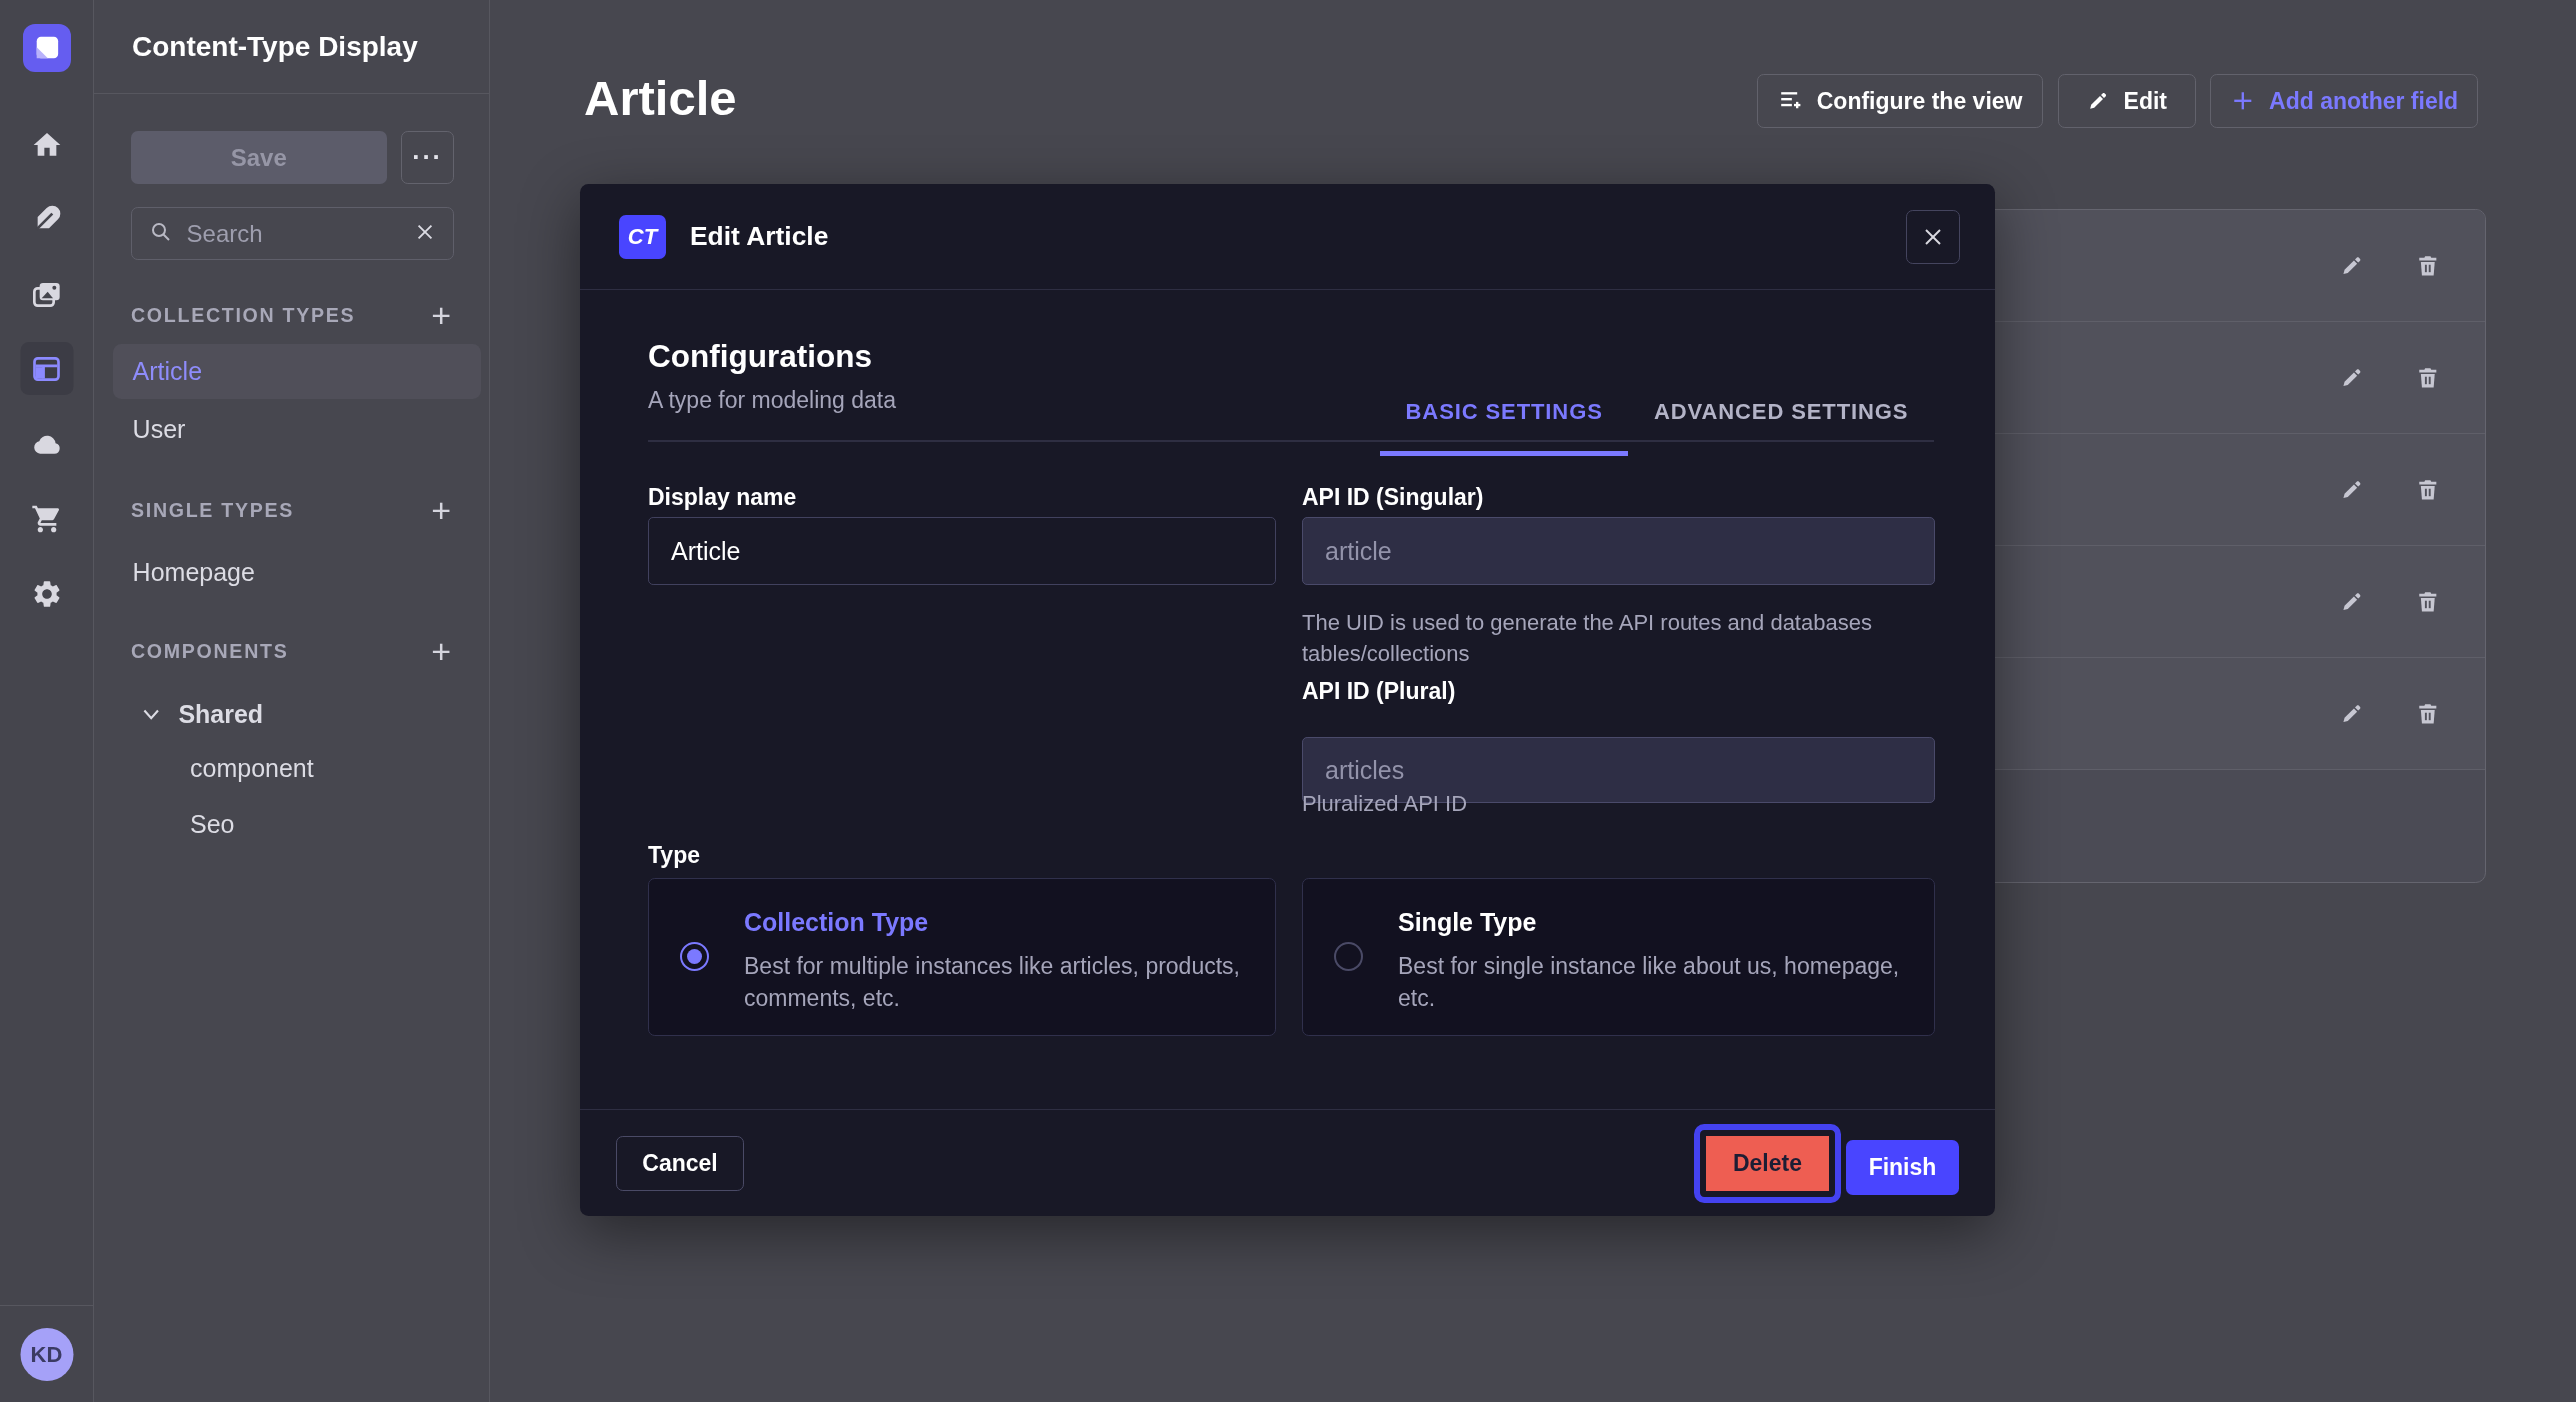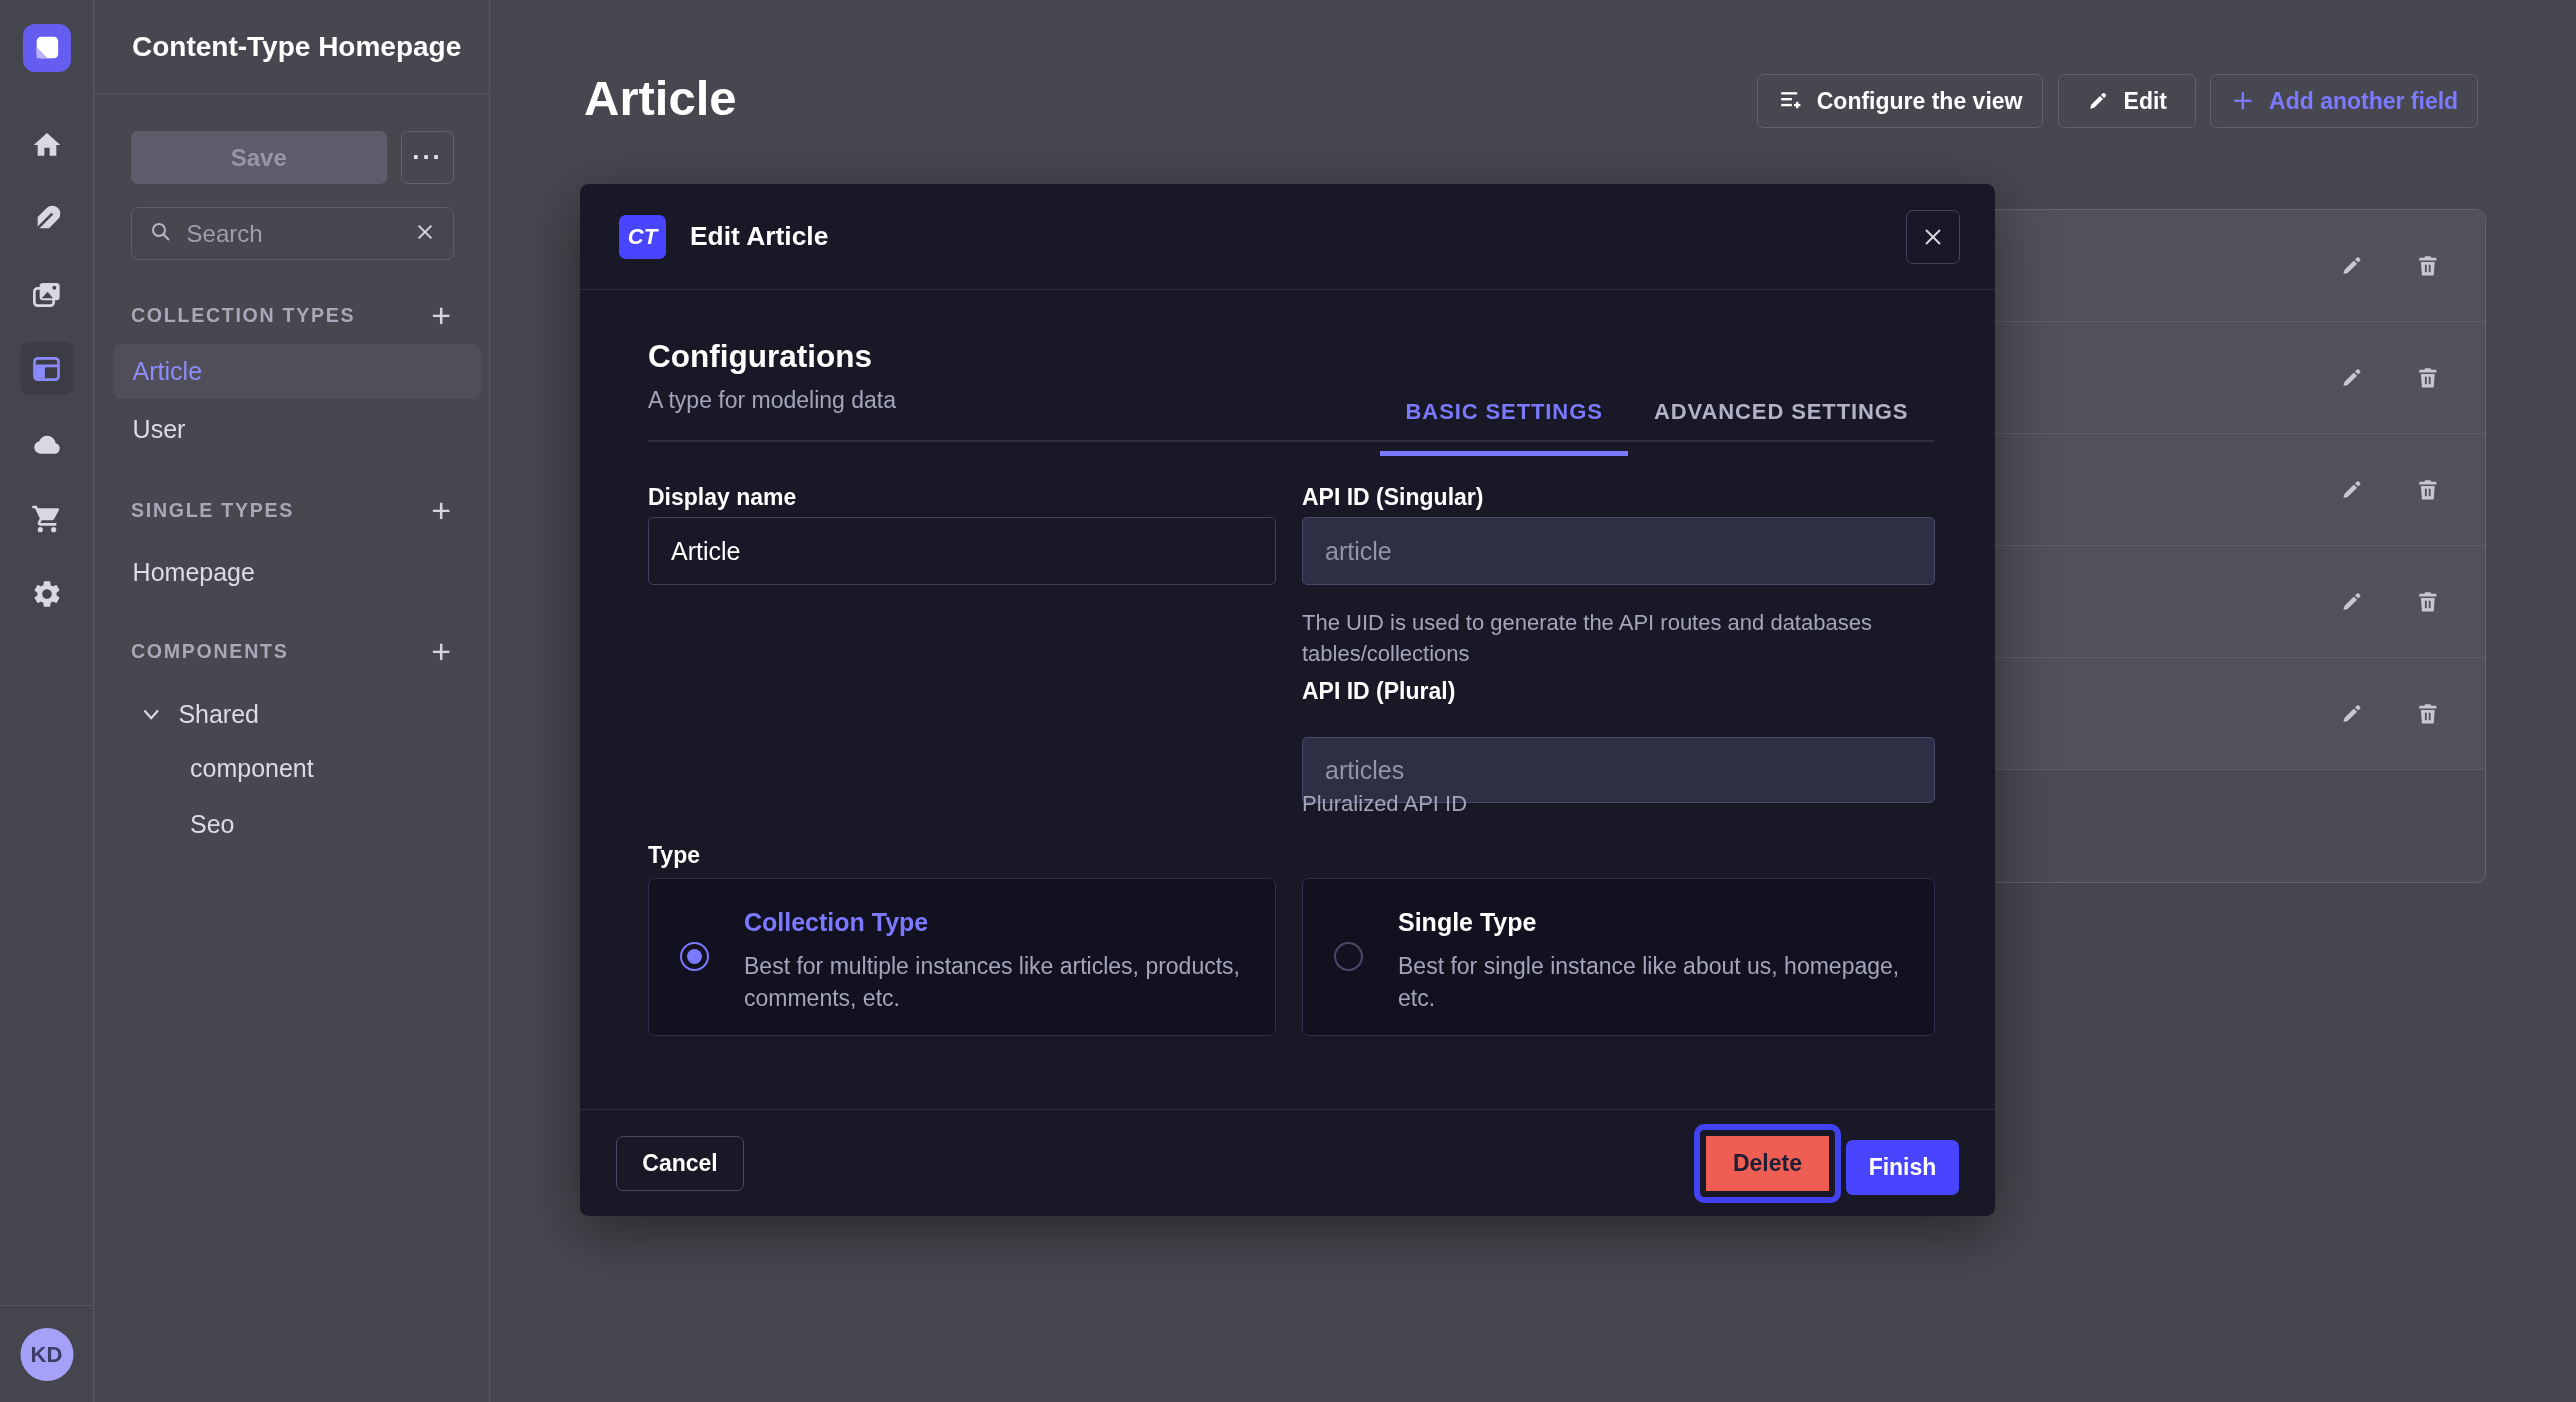--- a/index.html
+++ b/index.html
@@ -29,21 +29,21 @@
   .search-box { position:absolute; left:37px; right:35px; top:207px; height:53px; border:0.9px solid #5f5f6a; border-radius:6.8px; display:flex; align-items:center; padding:0 17px; gap:13.6px; }
   .search-box input { flex:1; background:transparent; border:none; outline:none; color:#e6e6ee; font-size:24px; font-family:inherit; min-width:0; }
   .search-box input::placeholder { color:#9e9eae; }
   .sec-head { position:absolute; left:37px; right:38px; height:48px; display:flex; align-items:center; justify-content:space-between; }
   .sec-label { font-size:19.6px; font-weight:600; letter-spacing:1.7px; color:#a8a8b8; }
   .plus-btn { background:none; border:none; color:#d5d5de; font-size:34px; font-weight:300; line-height:1; cursor:default; }
   .sh-collection{ top:291px; } .sh-single{ top:486px; } .sh-components{ top:627px; }
   .sb-item { position:absolute; left:19px; right:8.5px; height:55px; display:flex; align-items:center; padding-left:19.6px; font-size:25px; color:#dcdce4; border-radius:8.5px; }
   .sb-item.active { background:#504f59; color:#8e8cfa; }
   .it-article{ top:344px; } .it-user{ top:402px; } .it-homepage{ top:545px; }
-  .it-shared{ top:687px; padding-left:28px; gap:17px; }
+  .it-shared{ top:687px; padding-left:28px; gap:17px;font-weight:bold; }
   .it-component{ top:741px; padding-left:77px; } .it-seo{ top:797px; padding-left:77px; }
   .chev svg{ display:block; }
 
   
   .main { position:absolute; left:491px; right:0; top:0; bottom:0; }
   .page-title { position:absolute; left:93px; top:70px; font-size:49px; font-weight:700; color:#fff; }
   .toolbar { position:absolute; top:74px; right:98px; height:54px; display:flex; gap:14.5px; }
   .tb-btn { height:54px; border:0.9px solid #62626c; border-radius:6.8px; background:transparent; display:flex; align-items:center; justify-content:center; gap:13.6px; font-size:23px; font-weight:600; color:#fff; font-family:inherit; }
   .tb-configure { width:286px; } .tb-edit { width:138px; }
   .tb-add { width:268px; color:#7b79ff; }
@@ -144,21 +144,21 @@
       <svg viewBox="0 0 24 24" fill="#d9d8e0">
           <path d="M19.14 12.94c.04-.3.06-.61.06-.94s-.02-.64-.07-.94l2.03-1.58c.18-.14.23-.41.12-.61l-1.92-3.32c-.12-.22-.37-.29-.59-.22l-2.39.96c-.5-.38-1.03-.7-1.62-.94l-.36-2.54c-.04-.24-.24-.41-.48-.41h-3.84c-.24 0-.43.17-.47.41l-.36 2.54c-.59.24-1.13.57-1.62.94l-2.39-.96c-.22-.08-.47 0-.59.22L2.74 8.87c-.12.21-.08.47.12.61l2.03 1.58c-.05.3-.09.63-.09.94s.02.64.07.94l-2.03 1.58c-.18.14-.23.41-.12.61l1.92 3.32c.12.22.37.29.59.22l2.39-.96c.5.38 1.03.7 1.62.94l.36 2.54c.05.24.24.41.48.41h3.84c.24 0 .44-.17.47-.41l.36-2.54c.59-.24 1.13-.56 1.62-.94l2.39.96c.22.08.47 0 .59-.22l1.92-3.32c.12-.22.07-.47-.12-.61l-2.01-1.58zM12 15.6c-1.98 0-3.6-1.62-3.6-3.6s1.62-3.6 3.6-3.6 3.6 1.62 3.6 3.6-1.62 3.6-3.6 3.6z"></path>
         </svg>
     </div>
     <div class="rail-divider"></div>
     <div class="rail-item avatar">KD</div>
   </nav>
 
   <aside class="sidebar">
     <div class="sb-header">
-      <span class="sb-title">Content-Type Homepage</span>
+      <span class="sb-title">Content-Type Display</span>
     </div>
     <div class="save-row">
       <button class="btn-save">Save</button>
       <button class="btn-more">···</button>
     </div>
     <div class="search-box">
       <span>
         <svg width="24" height="24" viewBox="0 0 24 24" fill="none" stroke="#b9b9c4" stroke-width="2">
             <circle cx="10" cy="10" r="6"></circle>
             <line x1="14.5" y1="14.5" x2="20" y2="20"></line>

